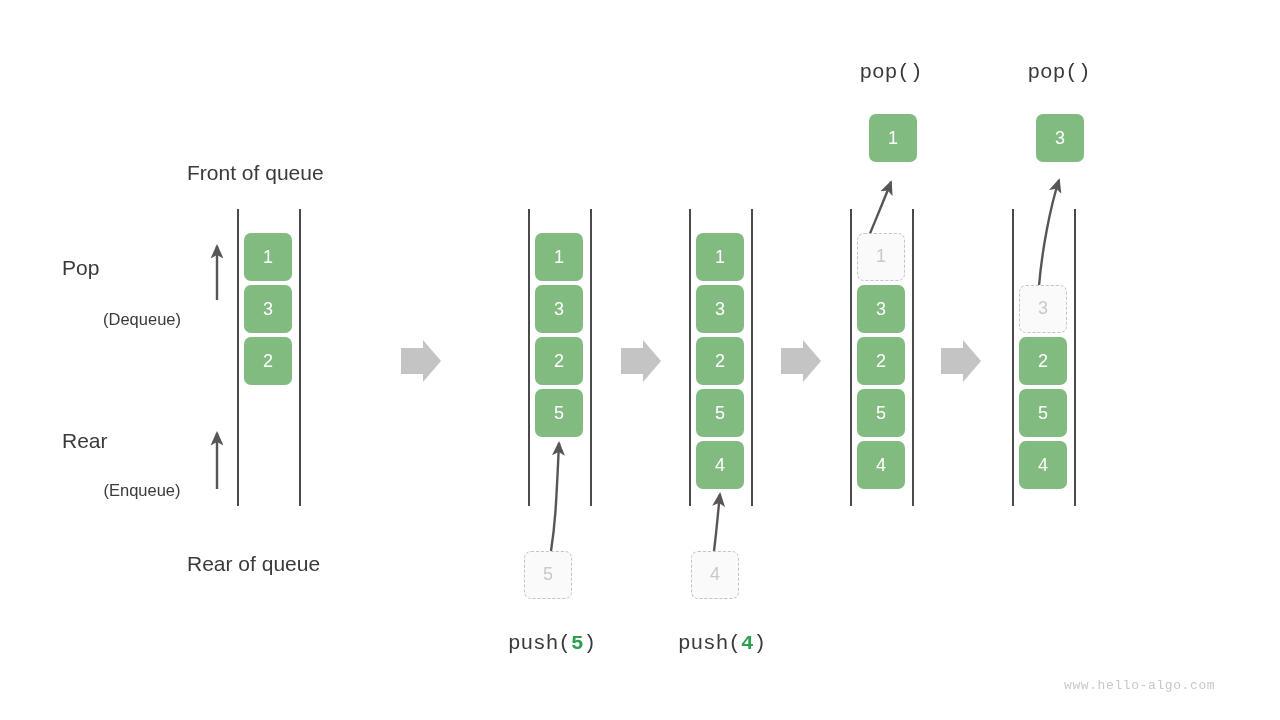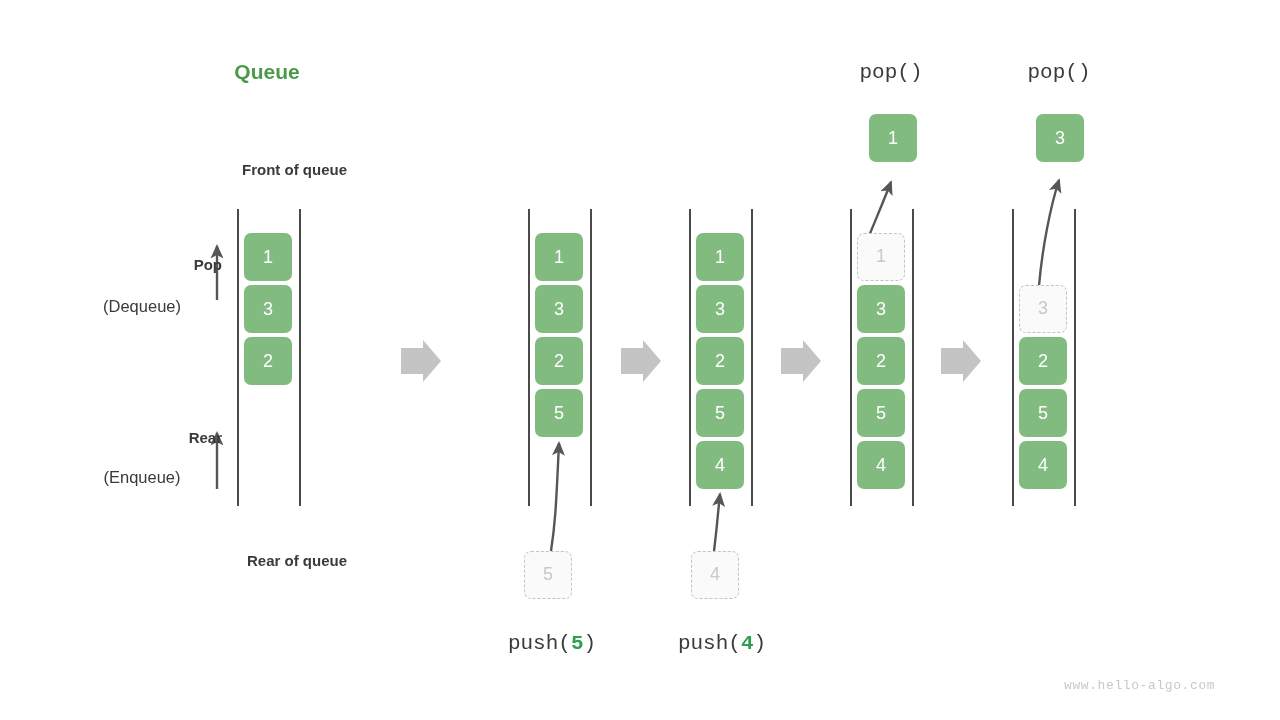--- a/index.html
+++ b/index.html
@@ -24,34 +24,35 @@
     font-family: "Liberation Sans", sans-serif;
     font-weight: bold;
     font-size: 21px;
     color: #4a9a4a;
     white-space: nowrap;
     text-align: center;
   }
   .label-bold {
     position: absolute;
     font-family: "Liberation Sans", sans-serif;
-    font-weight: bold;
-    font-size: 15px;
+    font-weight: normal;
+    font-size: 21px;
     color: #3a3a3a;
     white-space: nowrap;
-    text-align: right;
+    text-align: left;
   }
   .label-reg {
     position: absolute;
     font-family: "Liberation Sans", sans-serif;
     font-weight: normal;
     font-size: 16.5px;
     color: #3a3a3a;
     white-space: nowrap;
     text-align: center;
+    margin-top: 13px;
   }
   .op-label {
     position: absolute;
     font-family: "Liberation Mono", monospace;
     font-size: 21px;
     color: #3a3a3a;
     white-space: nowrap;
     text-align: center;
   }
   .op-label .arg {
@@ -131,21 +132,20 @@
 
     <path d="M551,551 C555,525 556,510 559,443" fill="none" stroke="#5a5555" stroke-width="2.4" marker-end="url(#thinArrow)"></path>
 
     <path d="M714,551 C717,527 718,512 720,494" fill="none" stroke="#5a5555" stroke-width="2.4" marker-end="url(#thinArrow)"></path>
 
     <path d="M869,236 C878,214 884,200 891,182" fill="none" stroke="#5a5555" stroke-width="2.4" marker-end="url(#thinArrow)"></path>
 
     <path d="M1039,286 C1042,250 1050,208 1059,180" fill="none" stroke="#5a5555" stroke-width="2.4" marker-end="url(#thinArrow)"></path>
   </svg>
 
-  <div class="title-queue" style="left:187px; top:60px; width:160px;">Queue</div>
 
   <div class="label-bold" style="left:187px; top:161px; width:160px;">Front of queue</div>
   <div class="label-bold" style="left:187px; top:552px; width:160px;">Rear of queue</div>
 
   <div class="label-bold" style="left:62px; top:256px; width:160px;">Pop</div>
   <div class="label-reg" style="left:62px; top:297px; width:160px;">(Dequeue)</div>
 
   <div class="label-bold" style="left:62px; top:429px; width:160px;">Rear</div>
   <div class="label-reg" style="left:62px; top:468px; width:160px;">(Enqueue)</div>
 

